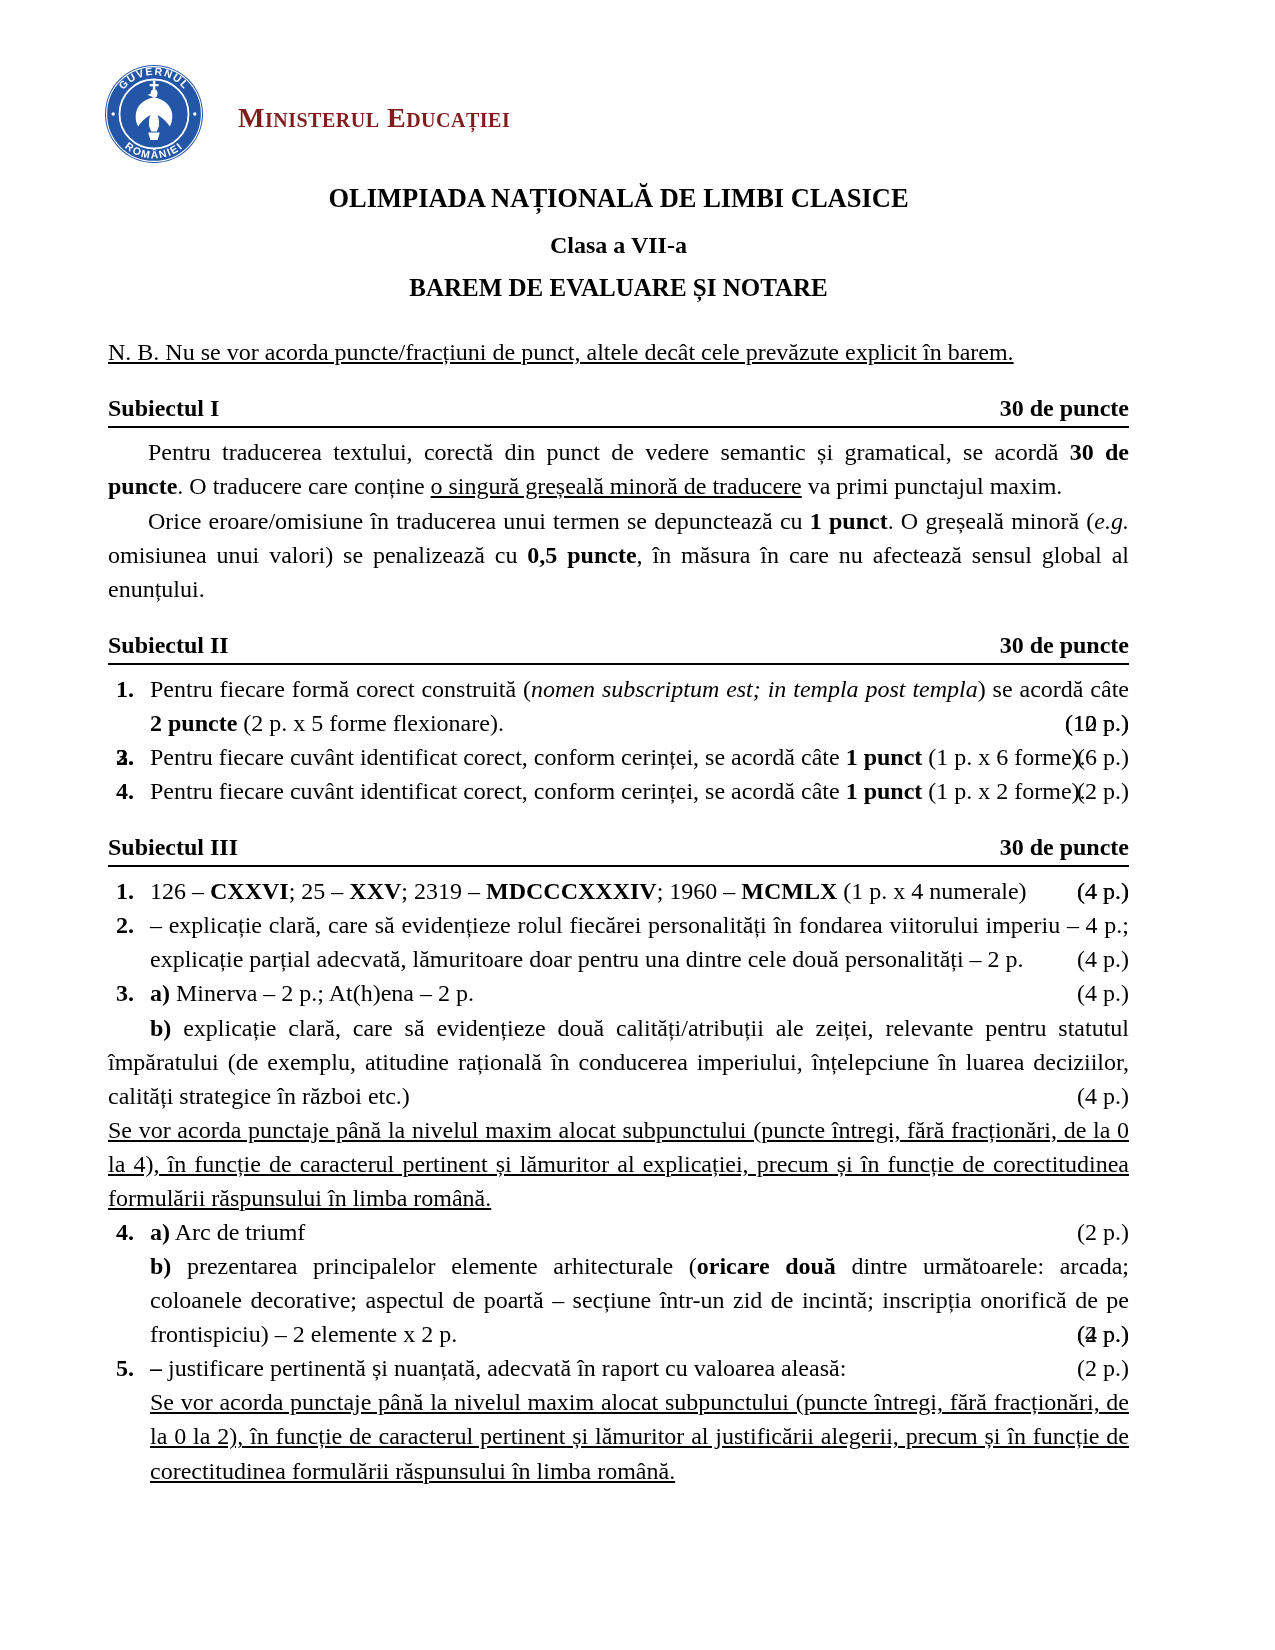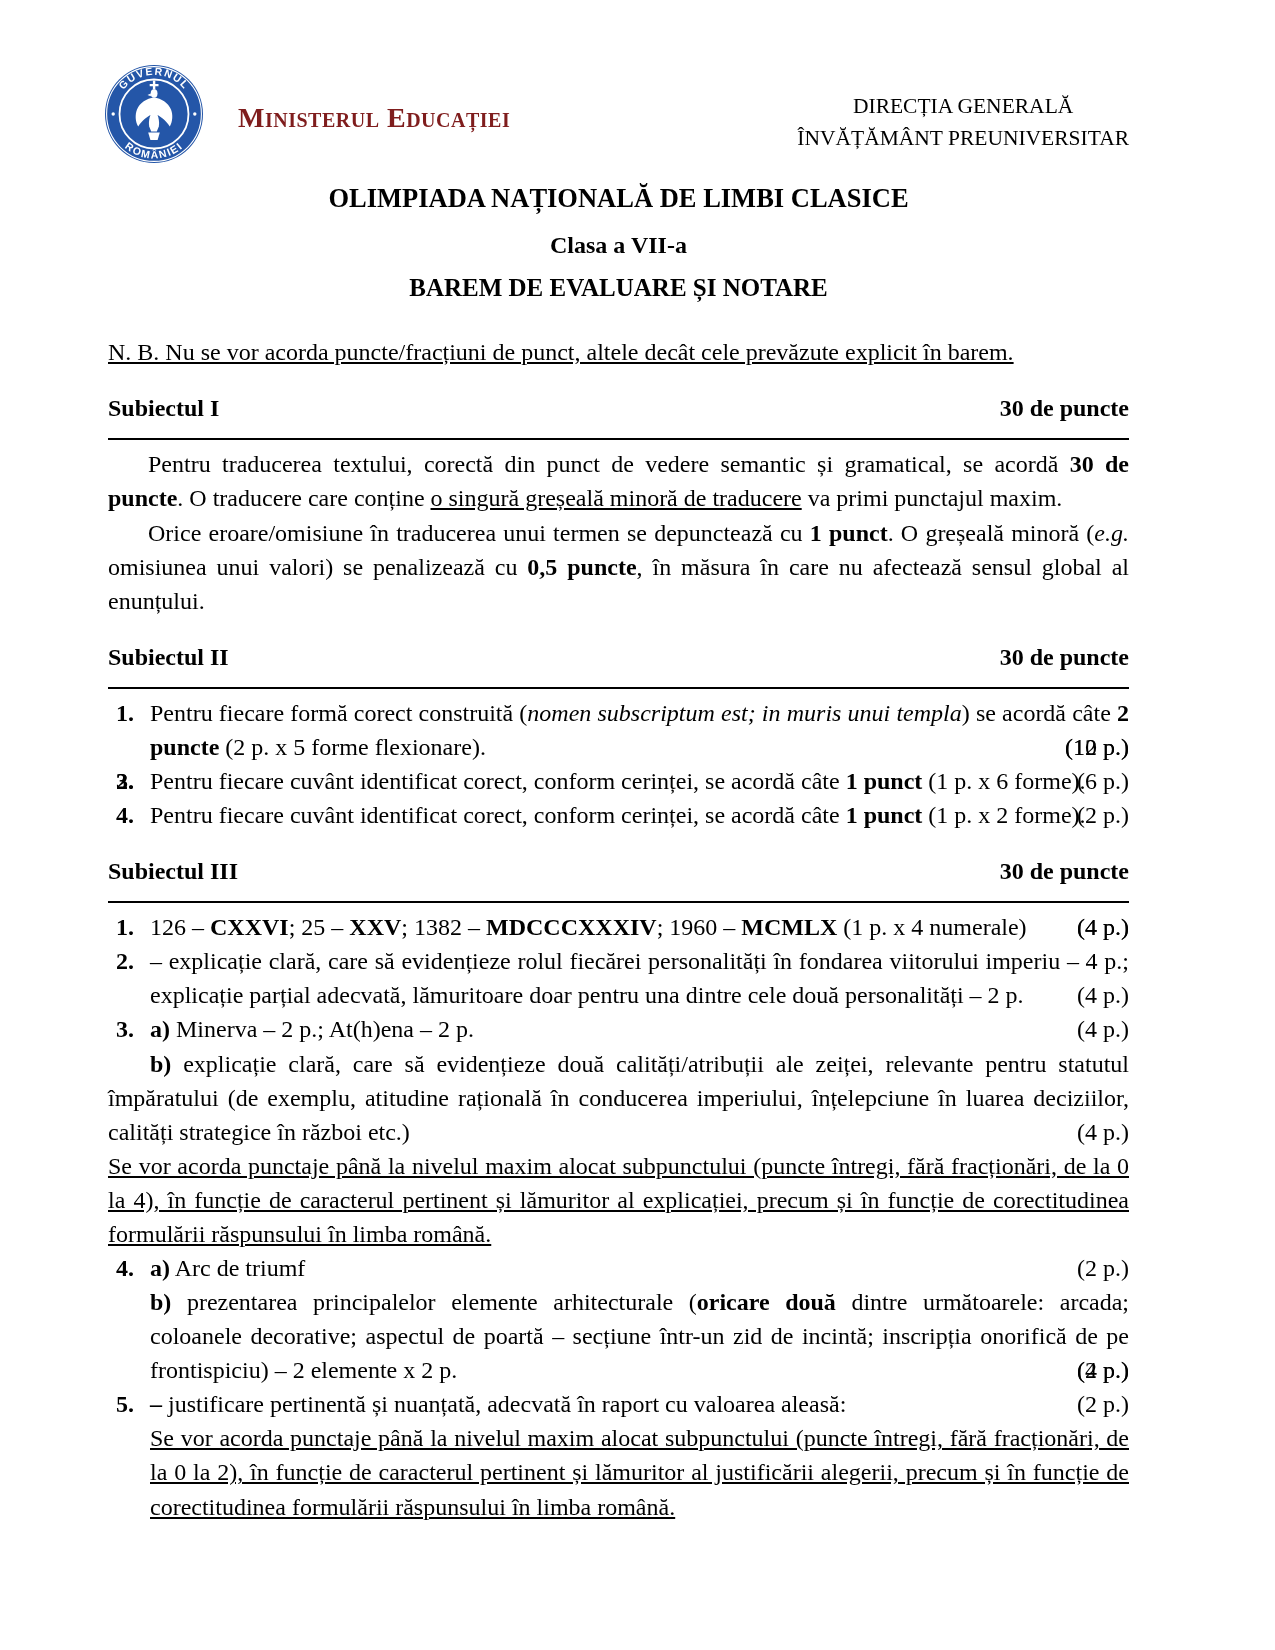--- a/index.html
+++ b/index.html
@@ -35,21 +35,21 @@
   .t4{font-weight:bold;font-size:24px;margin:6px 0;}
   .t5{font-weight:bold;font-size:25px;margin:8px 0 0;}
 
   
   .nb{margin-top:30px;}
   .nb span{text-decoration:underline;}
 
   .sec-head{
     display:flex;justify-content:space-between;align-items:baseline;
     font-weight:bold;border-bottom:2px solid #000;
-    margin-top:22px;margin-bottom:7px;padding-bottom:13px;
+    margin-top:22px;margin-bottom:7px;padding-bottom:1px;
   }
   .para{text-align:justify;text-indent:40px;margin:0;}
 
   .olist{margin:0;}
   .item{position:relative;padding-left:42px;}
   .num{position:absolute;left:8px;top:0;font-weight:bold;}
   .row{position:relative;text-align:justify;}
   .row .pts{position:absolute;right:0;bottom:0;font-weight:normal;text-decoration:none;}
   .row.hang{margin-left:-42px;text-indent:42px;}
   .row.full{margin-left:-42px;}
@@ -81,24 +81,20 @@
           <path d="M48.9 16.5 h2.4 v3.6 h3.2 v2.2 h-3.2 v3.2 h-2.4 v-3.2 h-3.2 v-2.2 h3.2 z"></path>
           <ellipse cx="50.1" cy="29.5" rx="3.4" ry="4.2"></ellipse>
           <path d="M46.9 29.5 l-3.4 1.6 3.4 1.2 z"></path>
           <path d="M50 33.5 C42.5 34.5 36 38.5 33 45.5 C31 50.5 31.2 57.5 34.2 62.5 C38 56.5 44 51.5 50 49.5 C56 51.5 62 56.5 65.8 62.5 C68.8 57.5 69 50.5 67 45.5 C64 38.5 57.5 34.5 50 33.5 Z"></path>
           <path d="M50 45.5 C46 49.5 44.2 56.5 45.2 62.5 L47.2 67.5 H52.8 L54.8 62.5 C55.8 56.5 54 49.5 50 45.5 Z"></path>
           <path d="M44.2 68.5 H55.8 L53.6 76 H46.4 Z"></path>
         </g>
       </svg>
     </div>
     <div class="ministry">Ministerul Educației</div>
-    <div class="directorate">
-      <div>DIRECȚIA GENERALĂ</div>
-      <div>ÎNVĂȚĂMÂNT PREUNIVERSITAR</div>
-    </div>
   </div>
 
   <div class="titles">
     <div class="t1">OLIMPIADA NAȚIONALĂ DE LIMBI CLASICE</div>
     <div class="t4">Clasa a VII-a</div>
     <div class="t5">BAREM DE EVALUARE ȘI NOTARE</div>
   </div>
 
   <div class="nb">
     <span>N. B. Nu se vor acorda puncte/fracțiuni de punct, altele decât cele prevăzute explicit în barem.</span>
@@ -115,21 +111,21 @@
 
   <div>
     <div class="sec-head">
       <span>Subiectul II</span>
       <span>30 de puncte</span>
     </div>
     <div class="olist">
       <div class="item">
         <span class="num">1.</span>
         <div class="row">
-          <span><span>Pentru fiecare formă corect construită (</span><span class="i">nomen subscriptum est; in muris unui templa</span><span>) se acordă câte </span><span class="b">2 puncte</span><span> (2 p. x 5 forme flexionare).</span></span>
+          <span><span>Pentru fiecare formă corect construită (</span><span class="i">nomen subscriptum est; in templa post templa</span><span>) se acordă câte </span><span class="b">2 puncte</span><span> (2 p. x 5 forme flexionare).</span></span>
           <span class="pts">(10 p.)</span>
         </div>
       </div>
       <div class="item">
         <span class="num">2.</span>
         <div class="row">
           <span class="pts">(12 p.)</span>
         </div>
       </div>
       <div class="item">
@@ -152,21 +148,21 @@
   <div>
     <div class="sec-head">
       <span>Subiectul III</span>
       <span>30 de puncte</span>
     </div>
     <div class="olist">
 
       <div class="item">
         <span class="num">1.</span>
         <div class="row">
-          <span><span>126 – </span><span class="b">CXXVI</span><span>; 25 – </span><span class="b">XXV</span><span>; 1382 – </span><span class="b">MDCCCXXXIV</span><span>; 1960 – </span><span class="b">MCMLX</span><span> (1 p. x 4 numerale)</span></span>
+          <span><span>126 – </span><span class="b">CXXVI</span><span>; 25 – </span><span class="b">XXV</span><span>; 2319 – </span><span class="b">MDCCCXXXIV</span><span>; 1960 – </span><span class="b">MCMLX</span><span> (1 p. x 4 numerale)</span></span>
           <span class="pts">(4 p.)</span>
         </div>
       </div>
 
       <div class="item">
         <span class="num">2.</span>
         <div class="row">
           <span class="pts">(4 p.)</span>
         </div>
         <div class="row">

